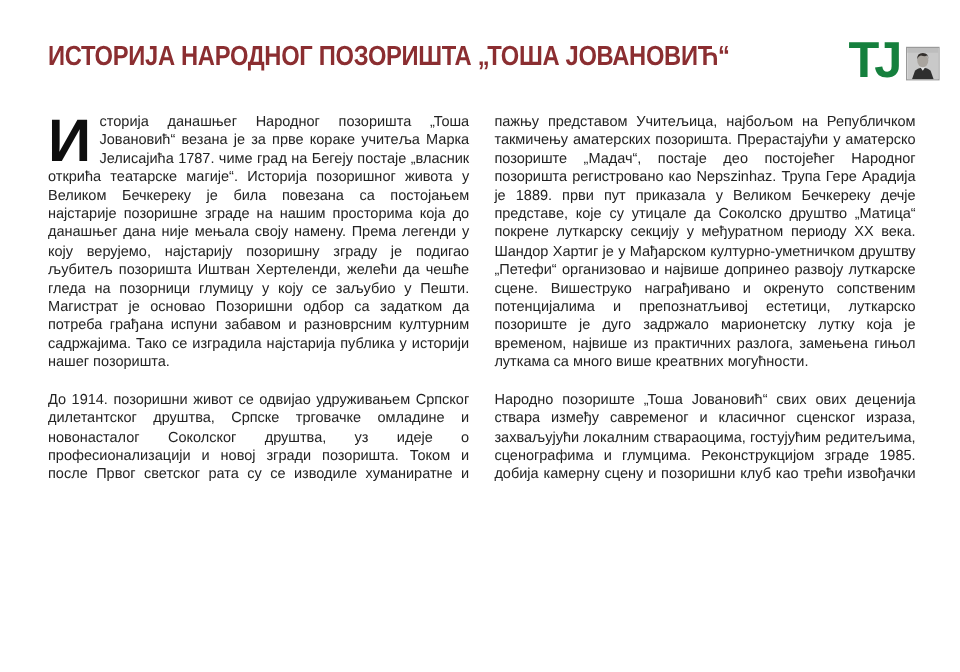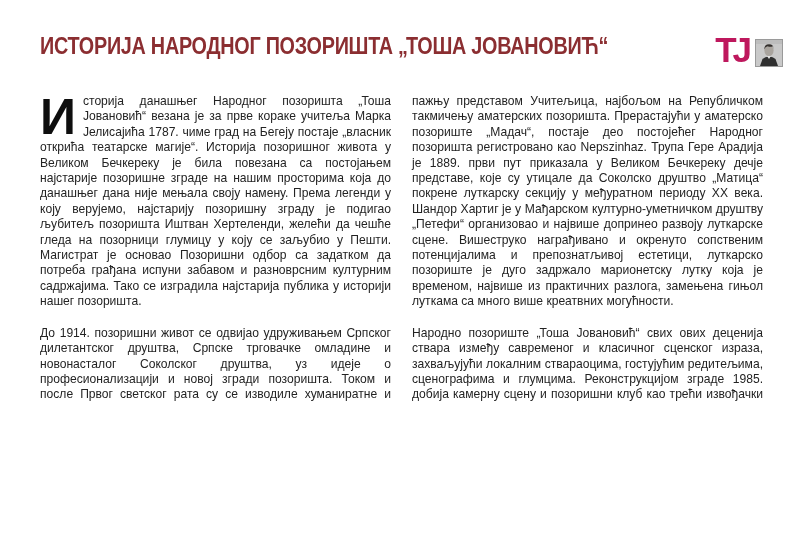--- a/index.html
+++ b/index.html
@@ -27,25 +27,25 @@
   }
   .logo {
     position: absolute;
     top: 36px;
     right: 17px;
     display: flex;
     align-items: flex-start;
     gap: 3px;
   }
   .logo-tj {
-    font-size: 35px;
+    font-size: 42px;
     line-height: 27px;
     font-weight: 700;
     letter-spacing: -4px;
-    color: #be185d;
+    color: #15803d;
     padding-right: 4px;
   }
   .logo-photo {
     display: block;
     width: 28px;
     height: 28px;
     margin-top: 3px;
     border: 1px solid #9a9a9a;
     box-sizing: border-box;
   }

